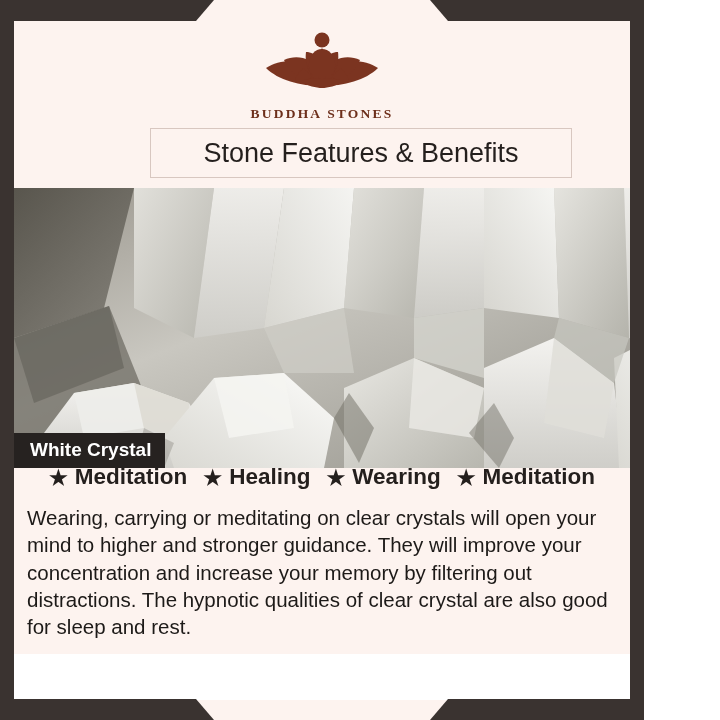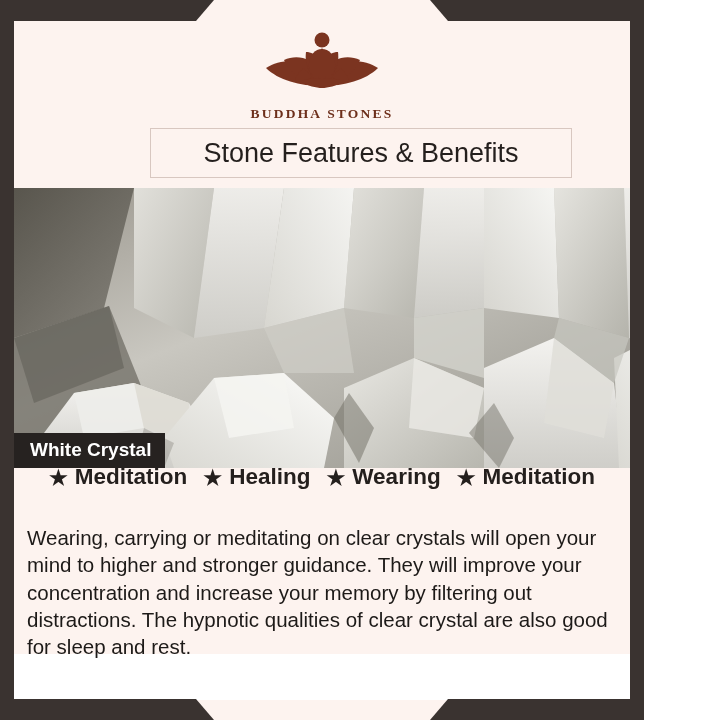--- a/index.html
+++ b/index.html
@@ -192,21 +192,21 @@
   }
   .star {
     font-size: 21px;
     line-height: 1;
     color: #241f1d;
   }
 
   
   .body-copy {
     position: absolute;
-    top: 524px;
+    top: 504px;
     left: 27px;
     right: 24px;
     font-size: 20.5px;
     line-height: 1.33;
     color: #1d1a18;
     text-align: left;
     z-index: 3;
     font-family: "Liberation Sans", sans-serif;
   }
   .white-strip {

